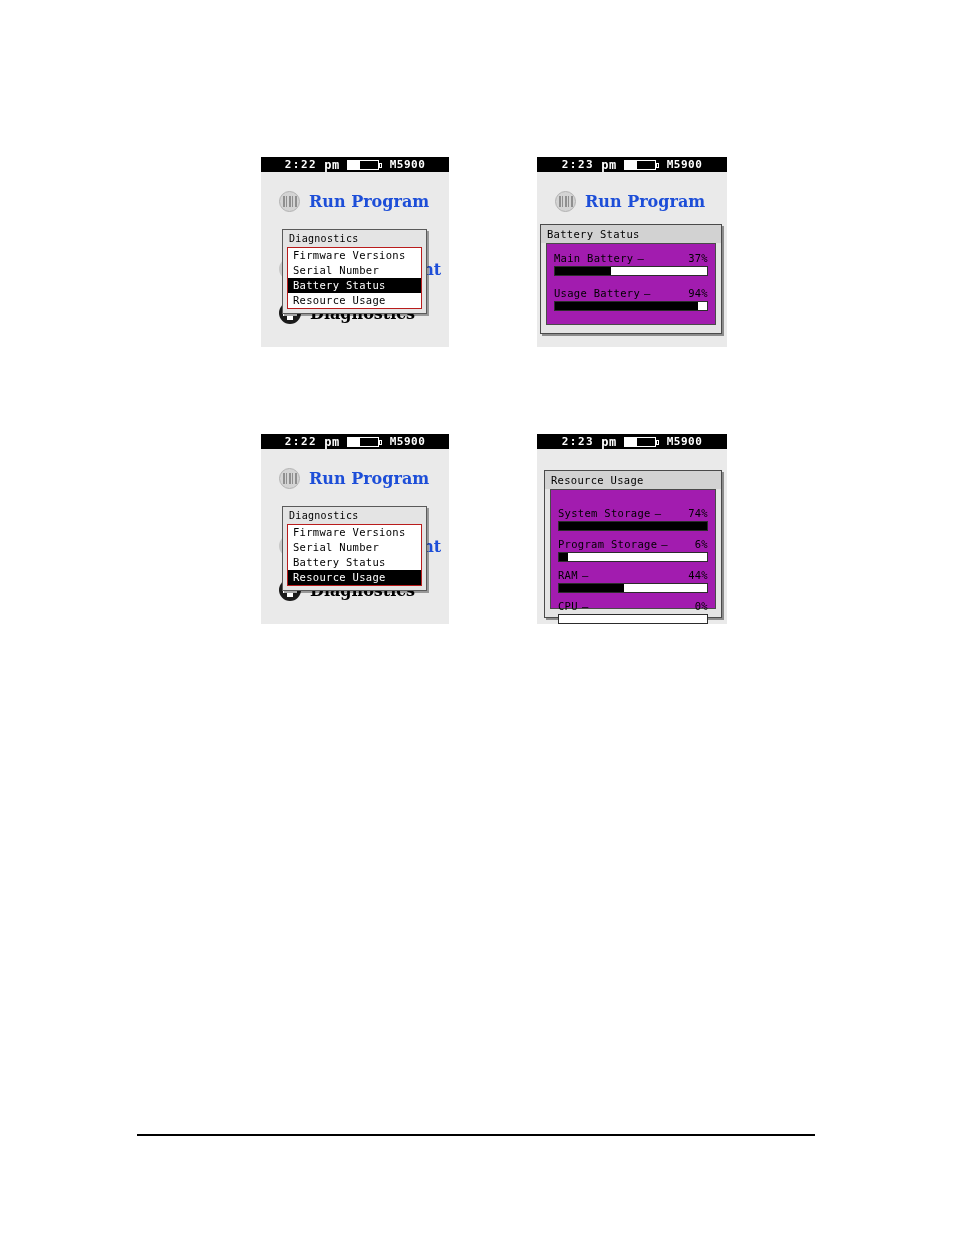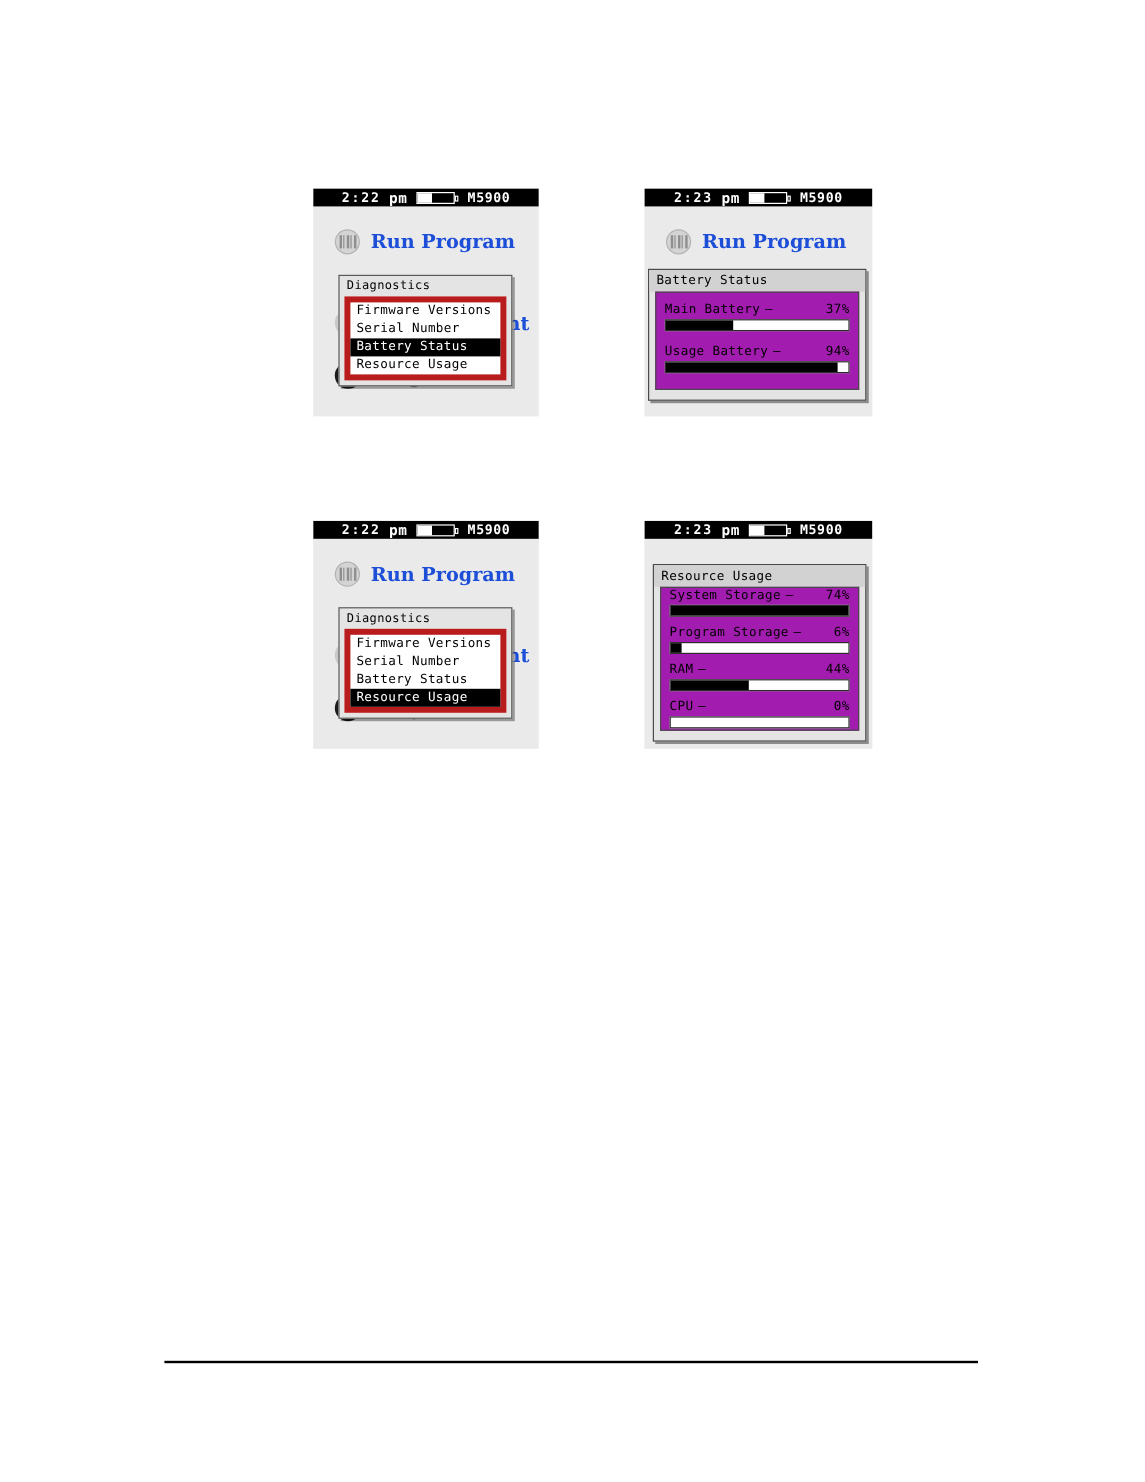--- a/index.html
+++ b/index.html
@@ -156,21 +156,21 @@
   }
   .menu-title {
     font-size: 10px;
     color: #000000;
     padding: 3px 0 3px 6px;
     letter-spacing: 0.3px;
     white-space: nowrap;
   }
   .menu-list {
     margin: 0 4px 4px 4px;
-    border: 5px solid #b91c1c;
+    border: 1px solid #b91c1c;
     background: #ffffff;
   }
   .menu-item {
     font-size: 10.5px;
     color: #000000;
     padding: 1px 0 1px 5px;
     letter-spacing: 0.3px;
     white-space: nowrap;
     line-height: 13px;
   }
@@ -199,21 +199,21 @@
     background: #d2d2d2;
   }
   .dlg-body {
     margin: 0 5px 5px 5px;
     border: 1px solid #4a4a4a;
     background: #a21caf;
     padding: 8px 7px 8px 7px;
     box-sizing: border-box;
     height: calc(100% - 26px);
   }
-  .dialog.resource .dlg-body { padding: 0 7px 5px 7px; }
+  .dialog.resource .dlg-body { padding: 17px 7px 5px 7px; }
 
   .meter { margin-bottom: 11px; }
   .meter:last-child { margin-bottom: 0; }
   .dialog.resource .meter { margin-bottom: 7px; }
 
   .meter-label {
     font-size: 10.5px;
     color: #000000;
     letter-spacing: 0.3px;
     white-space: nowrap;

